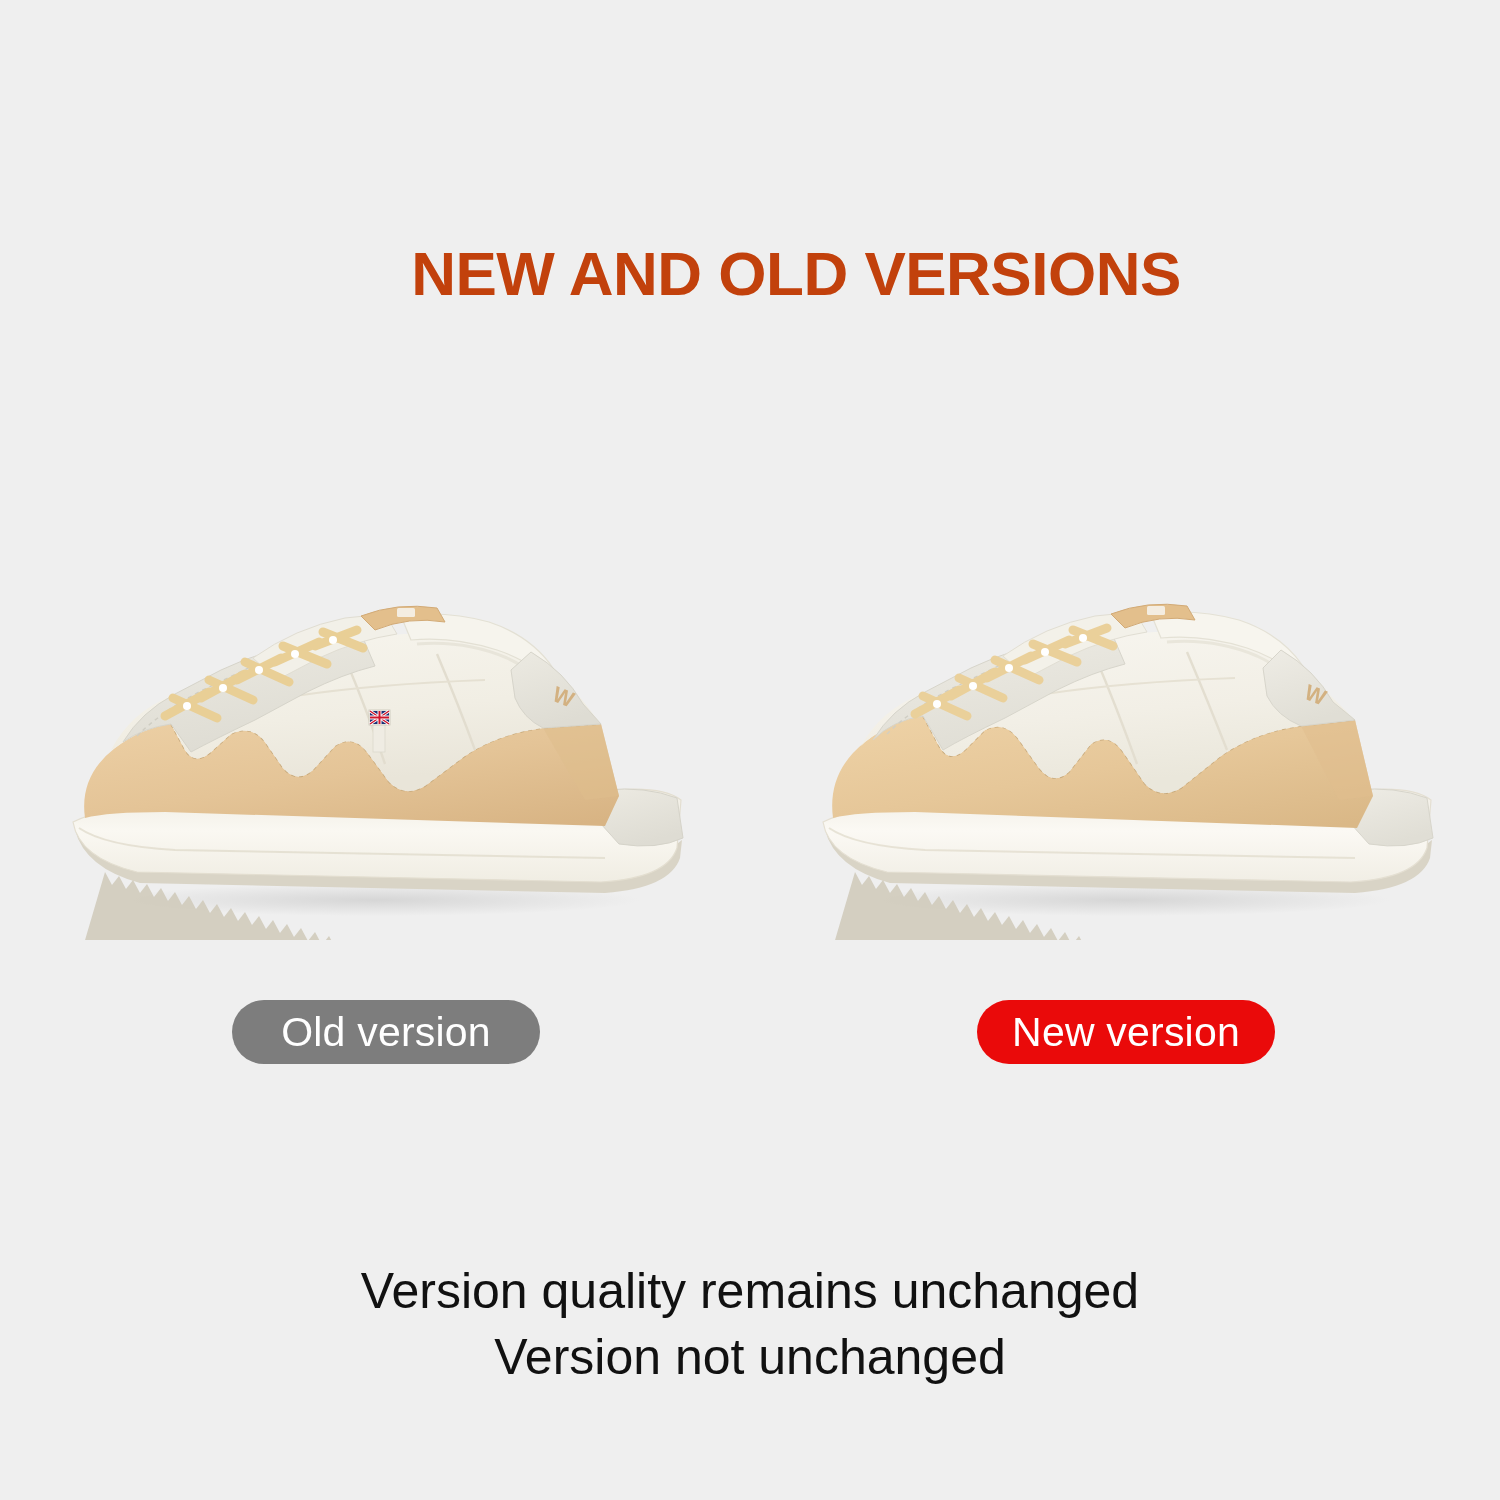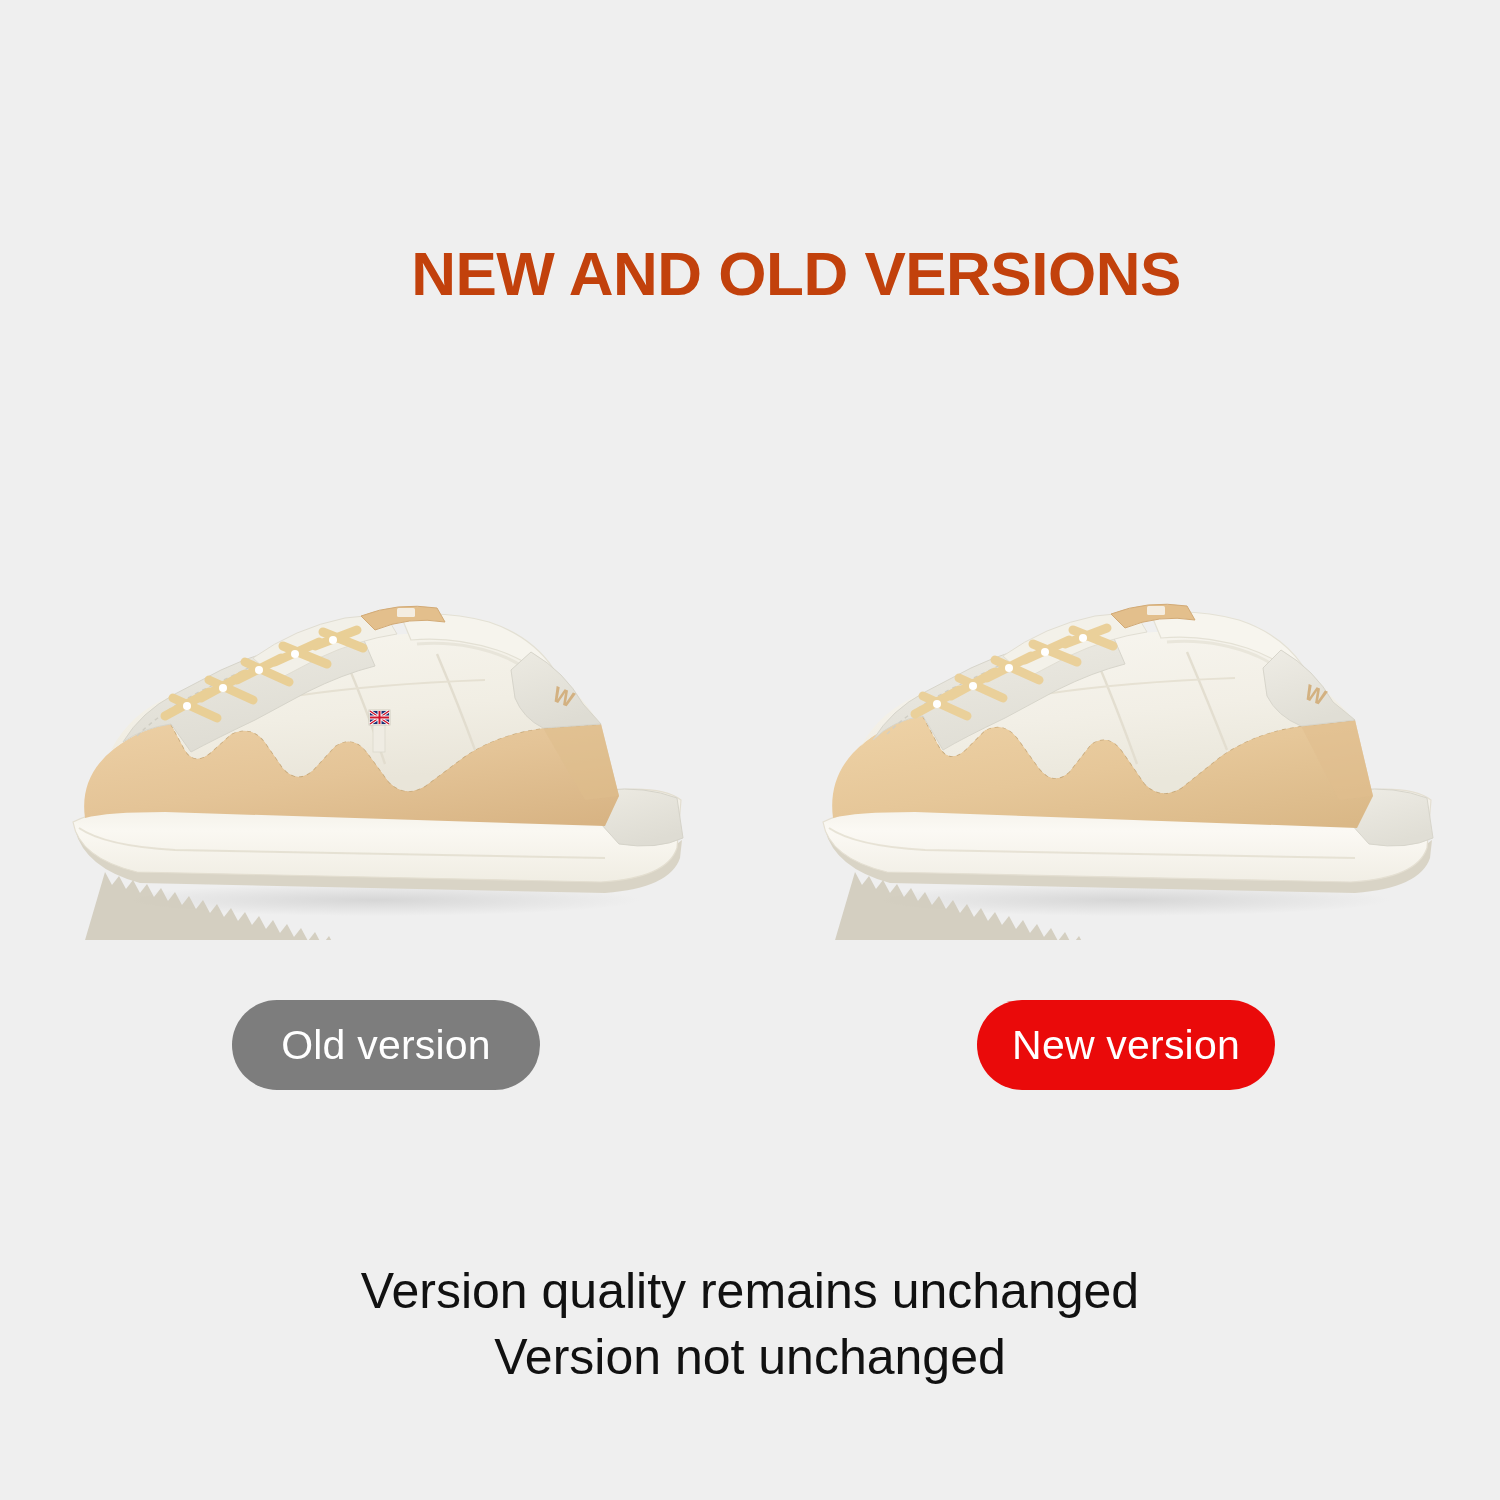--- a/index.html
+++ b/index.html
@@ -52,21 +52,21 @@
     height: 340px;
   }
   .shoe-slot.left  { left: 45px; }
   .shoe-slot.right { left: 795px; }
 
   .shoe-svg { display: block; width: 660px; height: 340px; }
 
   
   .badge {
     position: absolute;
-    height: 90px;
+    height: 64px;
     border-radius: 45px;
     display: flex;
     align-items: center;
     justify-content: center;
     color: #ffffff;
     font-size: 41px;
     font-weight: 400;
     letter-spacing: 0.2px;
     font-family: "Liberation Sans", sans-serif;
     box-sizing: border-box;

